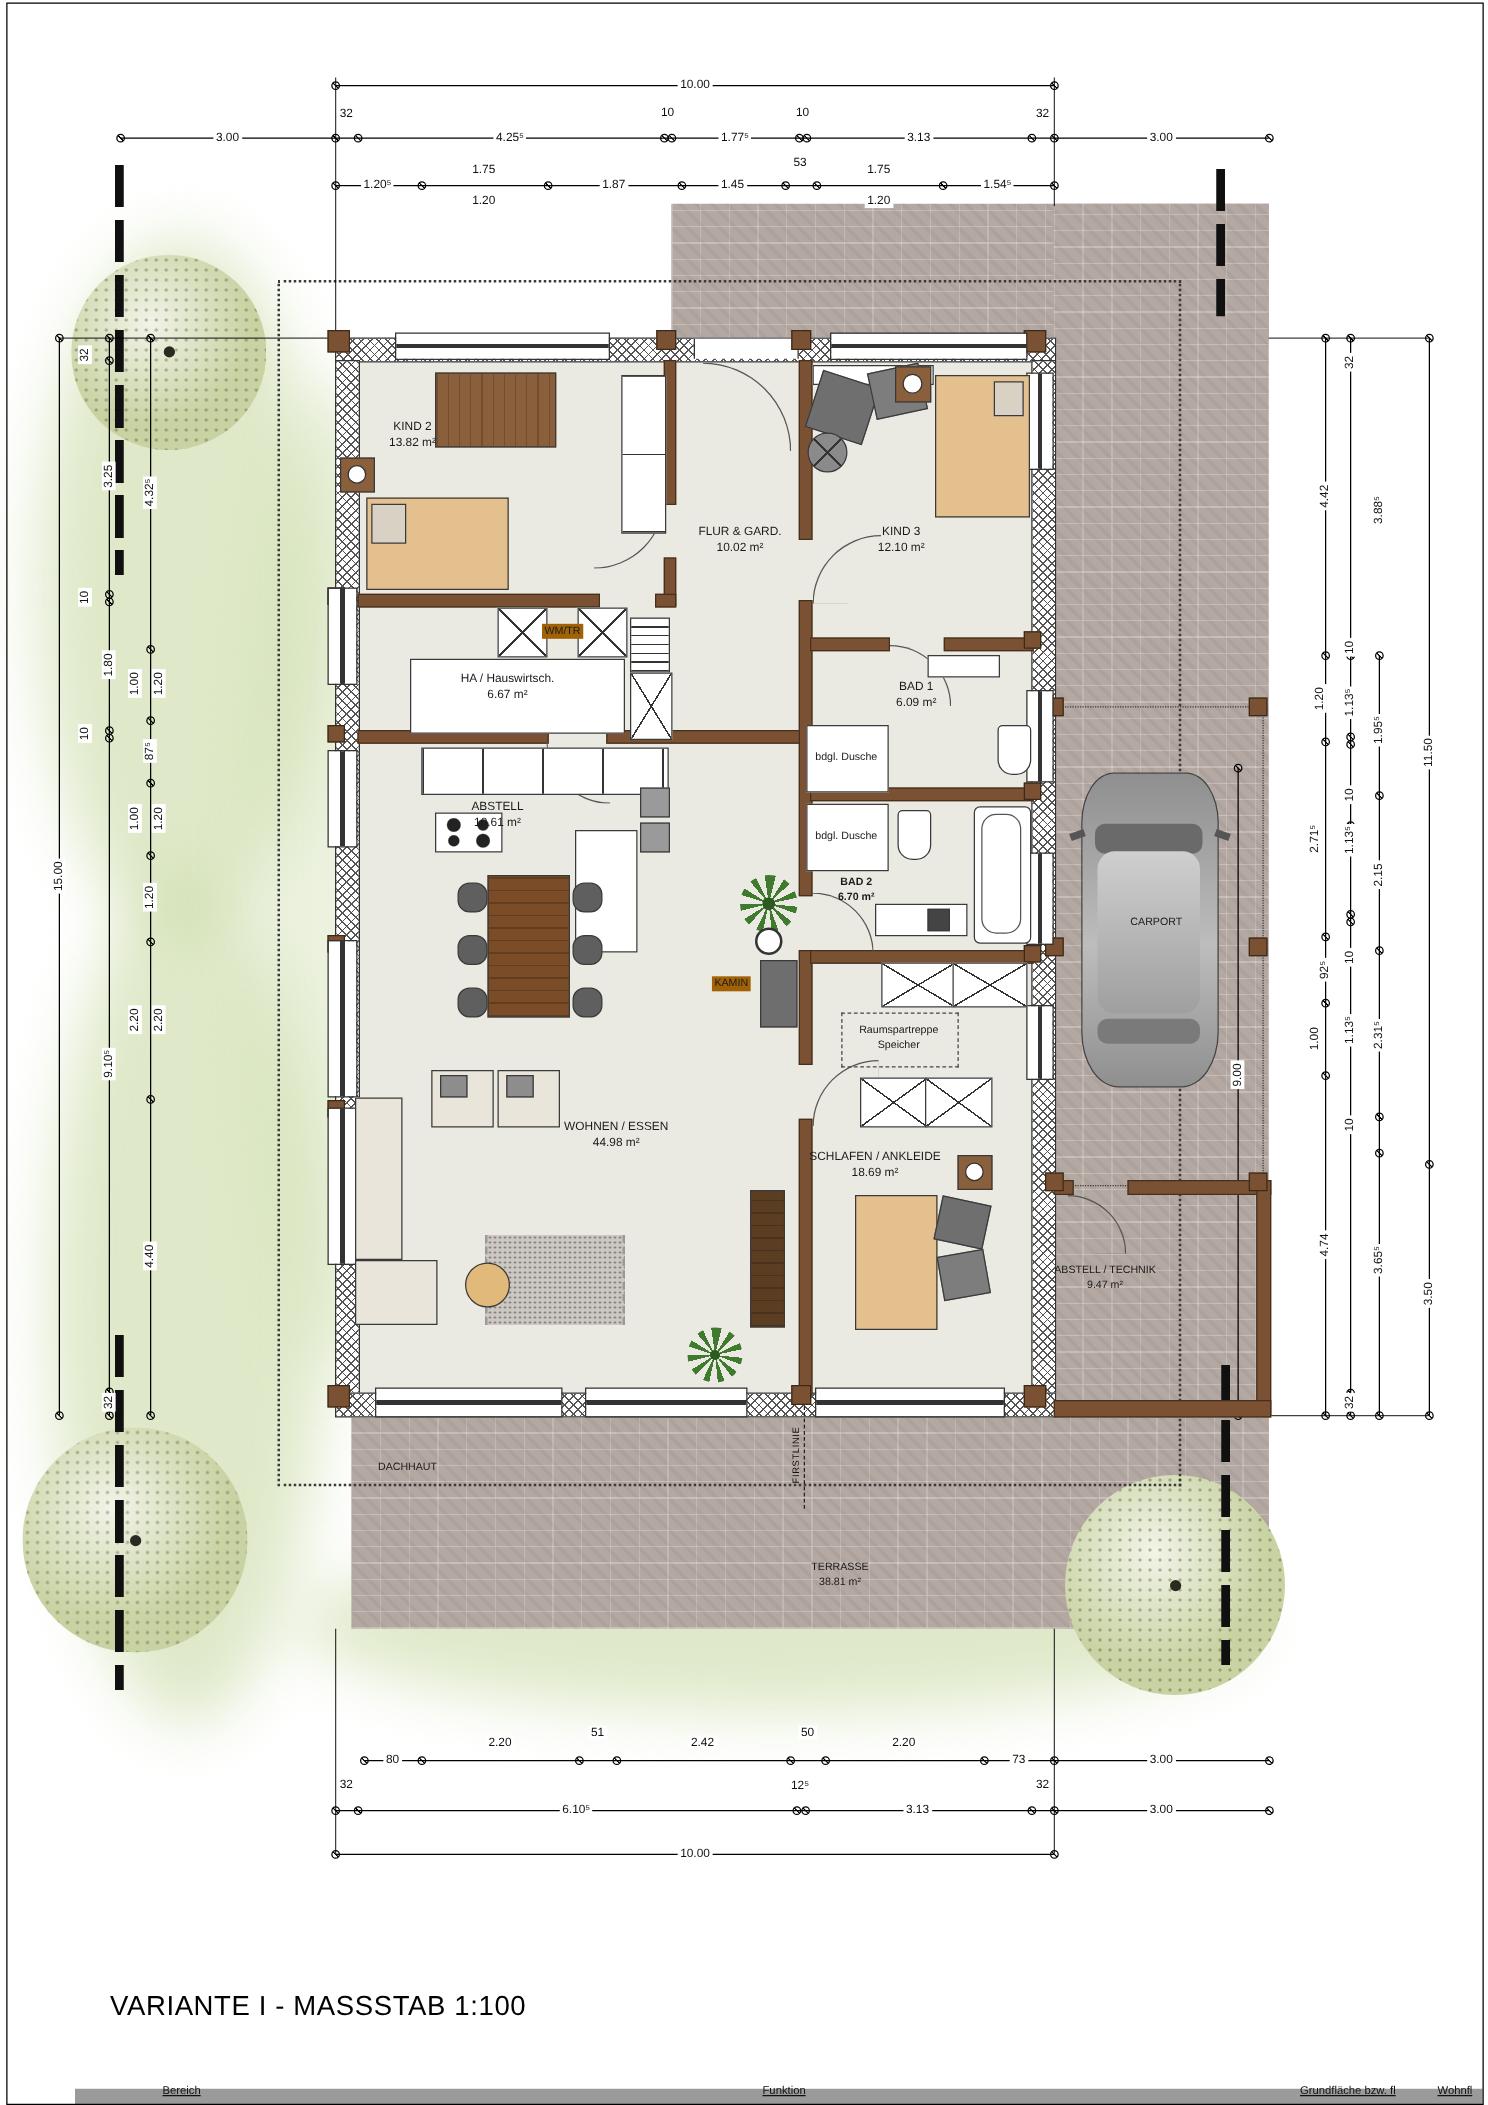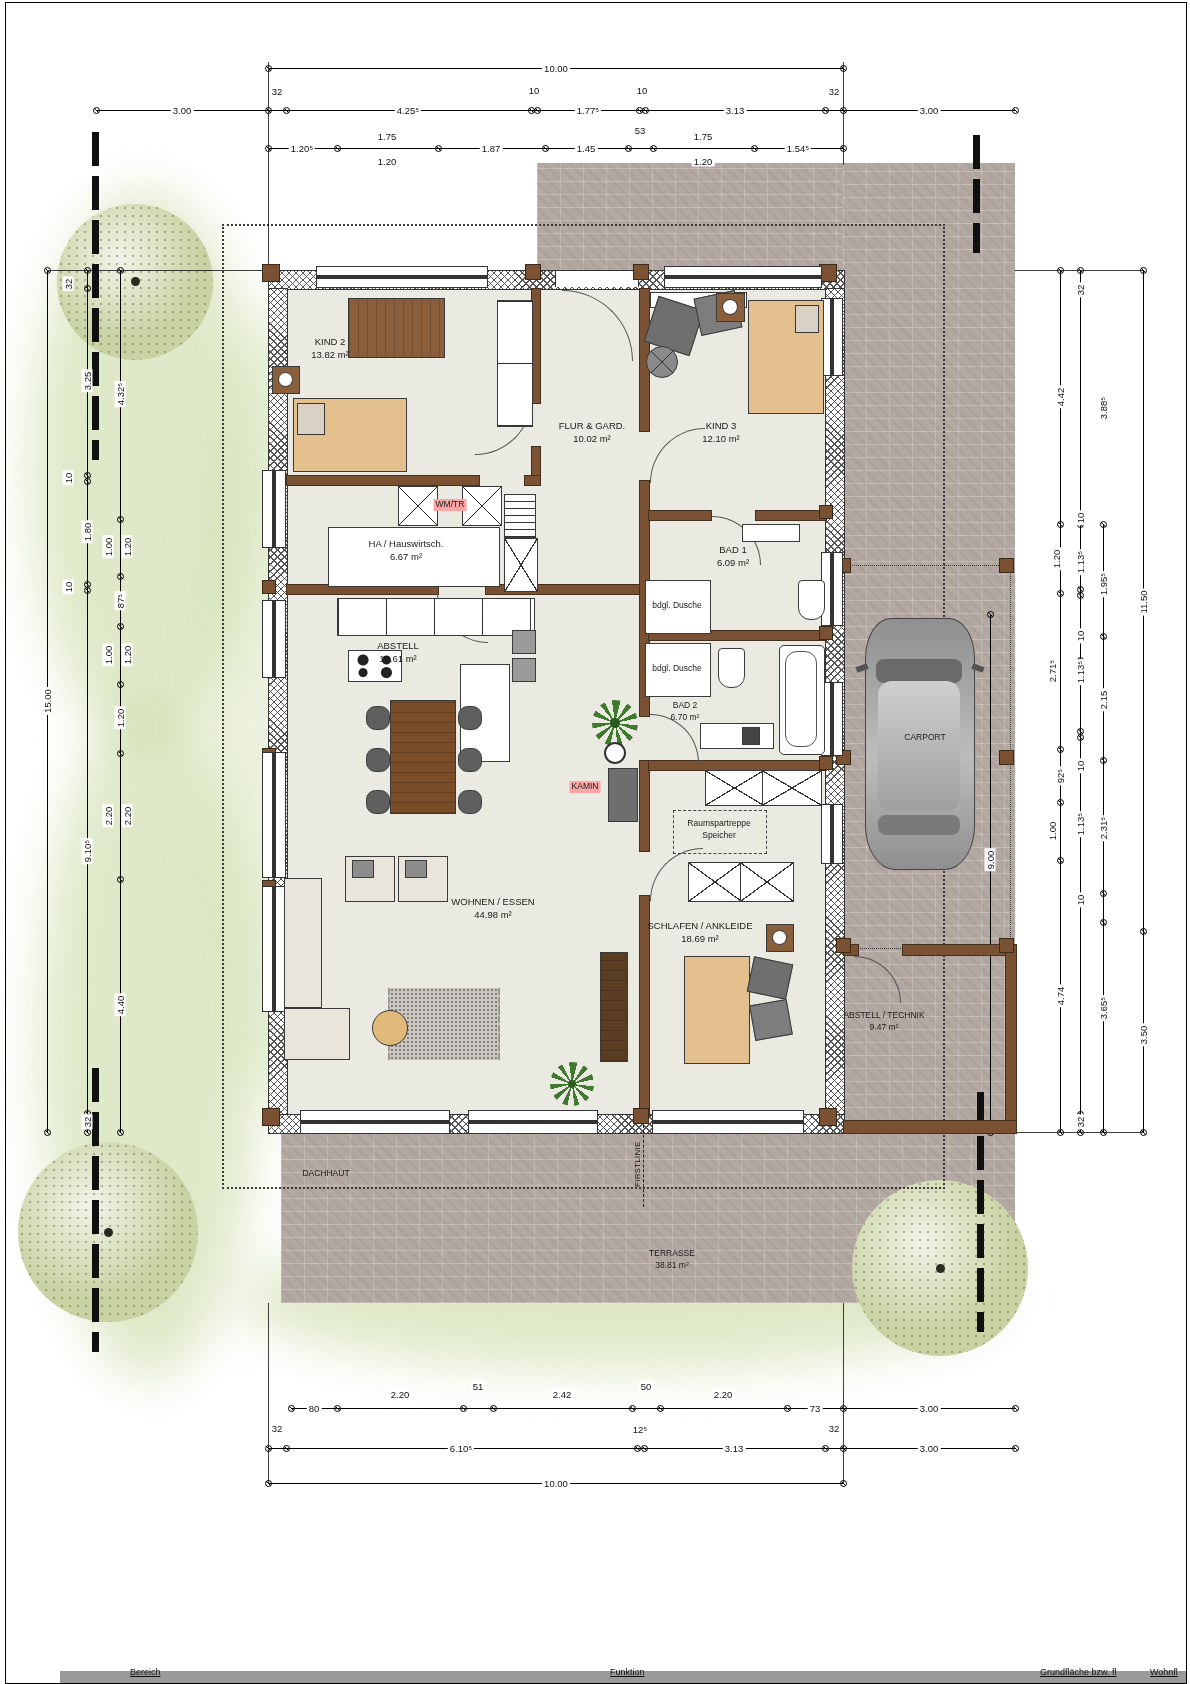--- a/index.html
+++ b/index.html
@@ -61,21 +61,21 @@
   .thin{opacity:.75;}
   .tk{position:absolute;width:5px;height:5px;border:1px solid #000;border-radius:50%;
       background:linear-gradient(45deg,transparent 40%,#000 46% 54%,transparent 60%);transform:translate(-3px,-3px);}
   .dlab{position:absolute;transform:translate(-50%,-50%);font-size:9.5px;background:#fff;padding:0 2px;white-space:nowrap;z-index:6;}
   .vlab{position:absolute;writing-mode:vertical-rl;transform:translate(-50%,-50%) rotate(180deg);
         font-size:9.5px;background:#fff;padding:2px 0;white-space:nowrap;z-index:6;}
   .rlab{position:absolute;transform:translate(-50%,-50%);text-align:center;font-size:9.5px;line-height:1.4;
         white-space:nowrap;color:#1a1a1a;z-index:7;}
   .rlab.sm{font-size:8.5px;}
   .rlab.clear{background:transparent;}
-  .chip{background:#fca5a5;padding:0 2px;}
+  .chip{background:#a16207;padding:0 2px;}
   .flab{position:absolute;writing-mode:vertical-rl;transform:translate(-50%,-50%) rotate(180deg);
         font-size:7.5px;letter-spacing:.5px;color:#111;z-index:7;}
   #title{position:absolute;font-size:22px;letter-spacing:.5px;color:#000;}
   .frame{position:absolute;border:1.2px solid #000;}
   .footbar{position:absolute;background:#9a9a9a;}
   .footlab{position:absolute;font-size:9px;color:#111;white-space:nowrap;text-decoration:underline;}
   .car{position:absolute;border:1px solid #444;border-radius:26px 26px 30px 30px/40px 40px 44px 44px;
        background:linear-gradient(#8f8f8f,#bdbdbd 55%,#8f8f8f);}
   .zl5{z-index:5}.zl6{z-index:6}.zl7{z-index:7}
 </style>
@@ -290,21 +290,21 @@
   <div class="rlab sm" style="left:677px;top:606px;">
       <div>bdgl. Dusche</div>
     </div>
   <div class="rlab" style="left:398px;top:652px;">
       <div>ABSTELL</div>
       <div>10.61 m²</div>
     </div>
   <div class="rlab sm" style="left:677px;top:669px;">
       <div>bdgl. Dusche</div>
     </div>
-  <div class="rlab sm" style="left:685px;top:712px;">
+  <div class="rlab sm" style="left:685px;top:712px;font-weight:bold;">
       <div>BAD 2</div>
       <div>6.70 m²</div>
     </div>
   <div class="rlab sm" style="left:585px;top:787px;">
       <div class="chip">KAMIN</div>
     </div>
   <div class="rlab sm" style="left:719px;top:830px;">
       <div>Raumspartreppe</div>
       <div>Speicher</div>
     </div>
@@ -528,20 +528,21 @@
   <div class="vlab" style="left:1080px;top:1122px;">32</div>
   <div class="vlab" style="left:1103px;top:408px;">3.88⁵</div>
   <div class="vlab" style="left:1103px;top:584px;">1.95⁵</div>
   <div class="vlab" style="left:1103px;top:700px;">2.15</div>
   <div class="vlab" style="left:1103px;top:828px;">2.31⁵</div>
   <div class="vlab" style="left:1103px;top:1008px;">3.65⁵</div>
   <div class="vlab" style="left:1143px;top:602px;">11.50</div>
   <div class="vlab" style="left:1143px;top:1035px;">3.50</div>
   <div class="vlab" style="left:990px;top:860px;">9.00</div>
 
+  <div id="title" style="left:88px;top:1592px;">VARIANTE I - MASSSTAB 1:100</div>
   <div class="footbar" style="left:60px;top:1671px;width:1126px;height:13px;"></div>
   <div class="footlab" style="left:130px;top:1667px;">Bereich</div>
   <div class="footlab" style="left:610px;top:1667px;">Funktion</div>
   <div class="footlab" style="left:1040px;top:1667px;">Grundfläche bzw. fl</div>
   <div class="footlab" style="left:1150px;top:1667px;">Wohnfl</div>
 
   <div class="frame" style="left:5px;top:2px;width:1180px;height:1680px;"></div>
 </div>
 
 </body></html>

